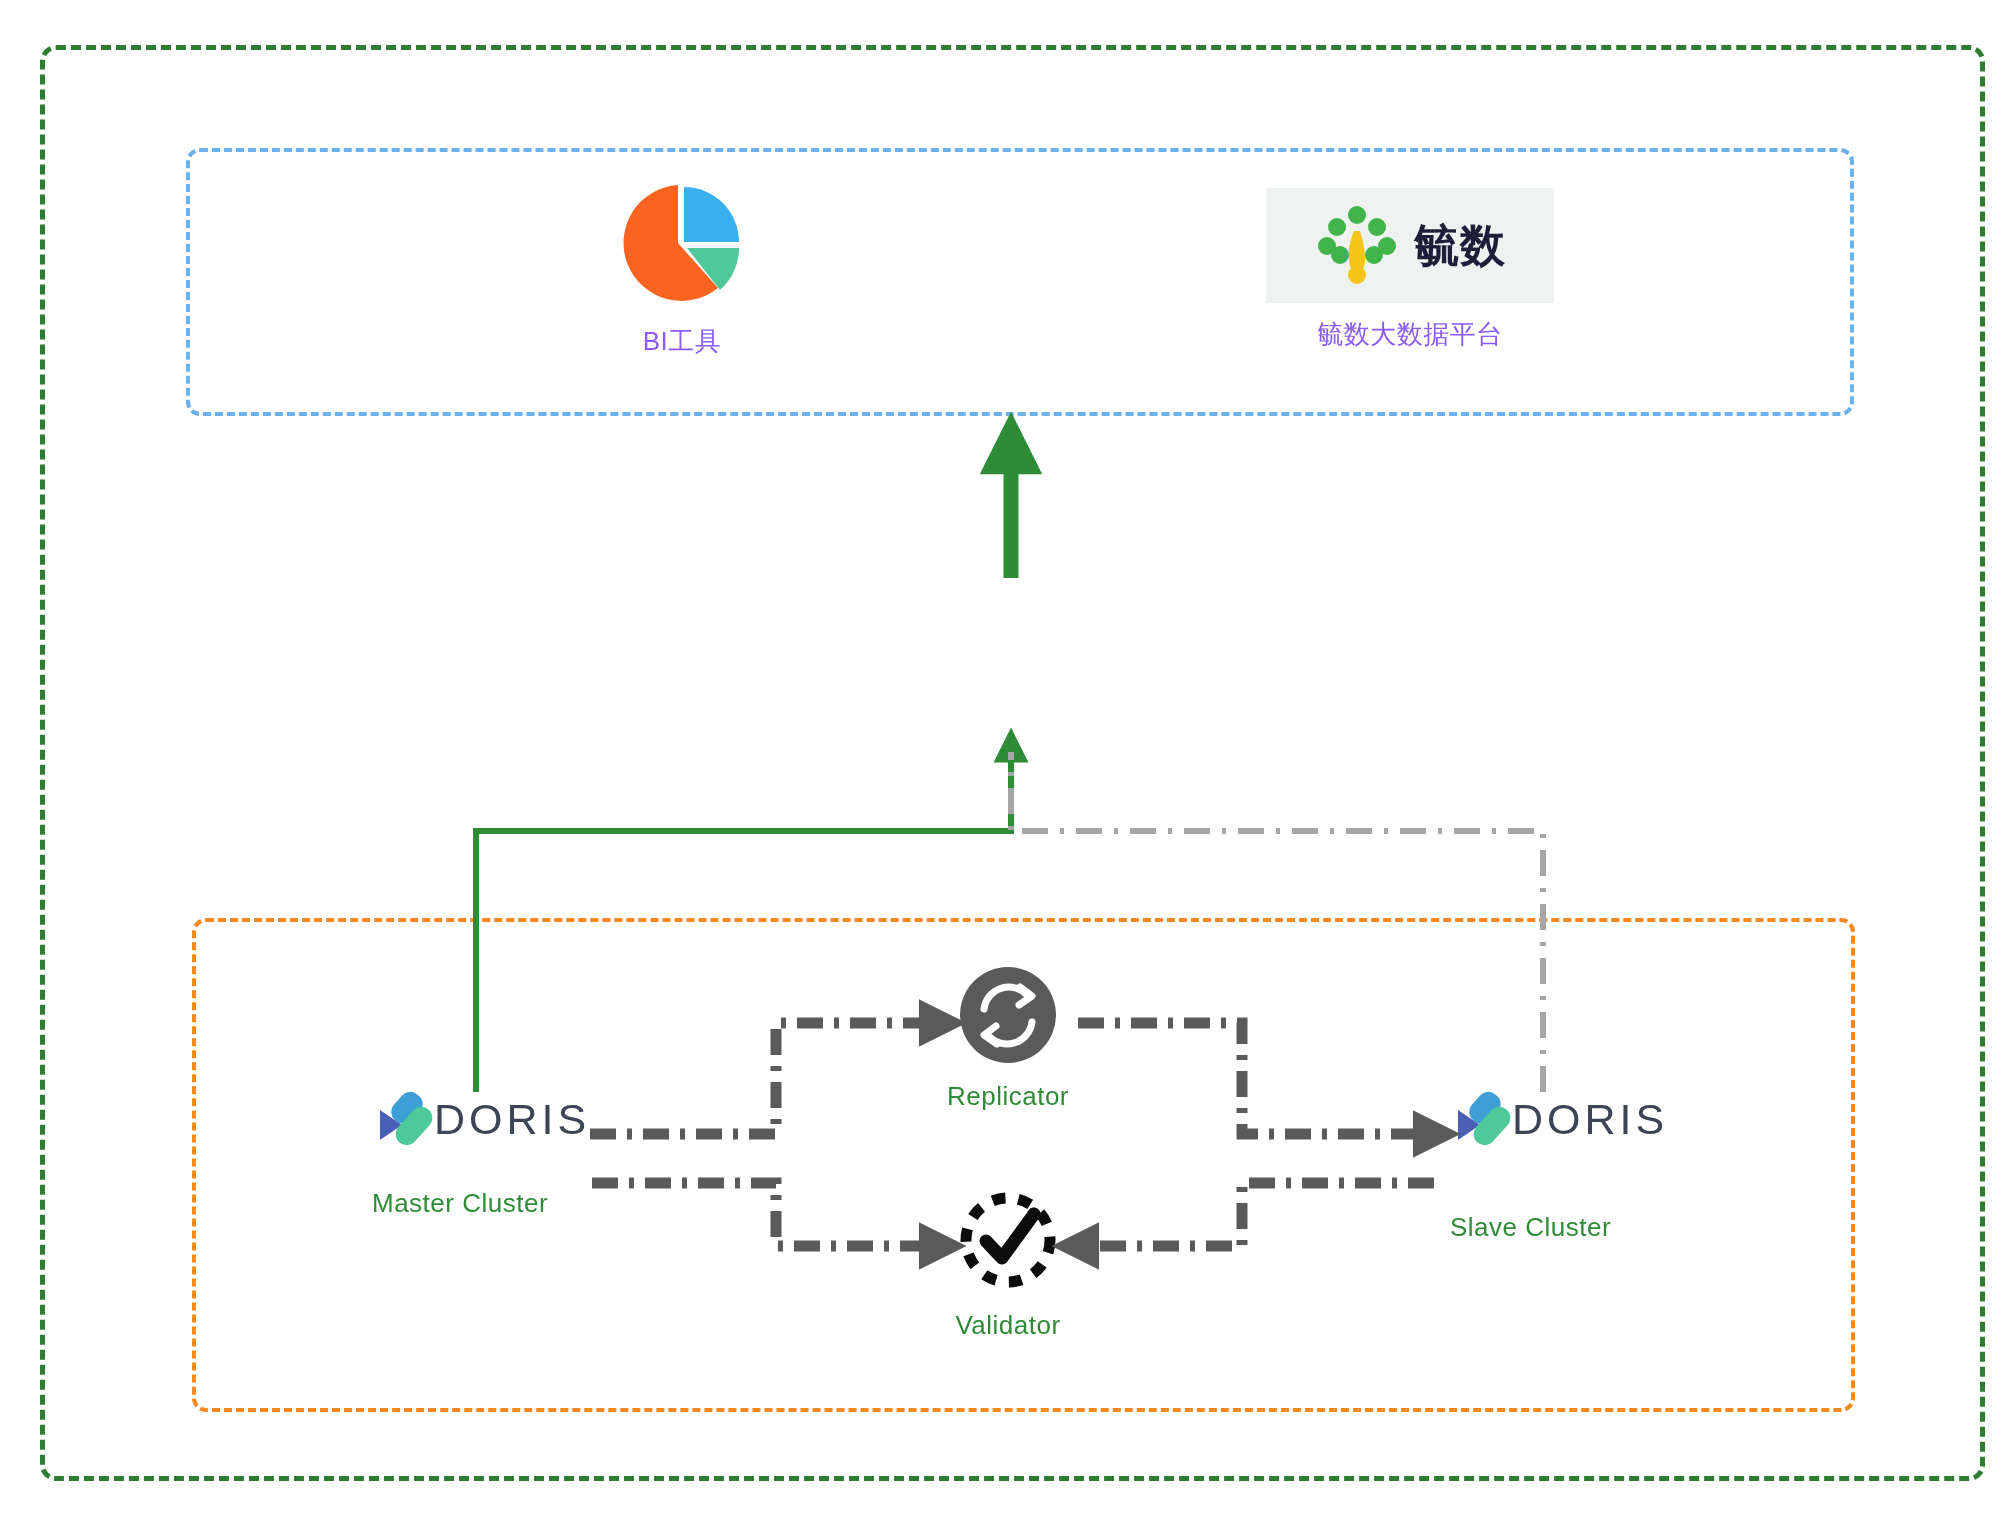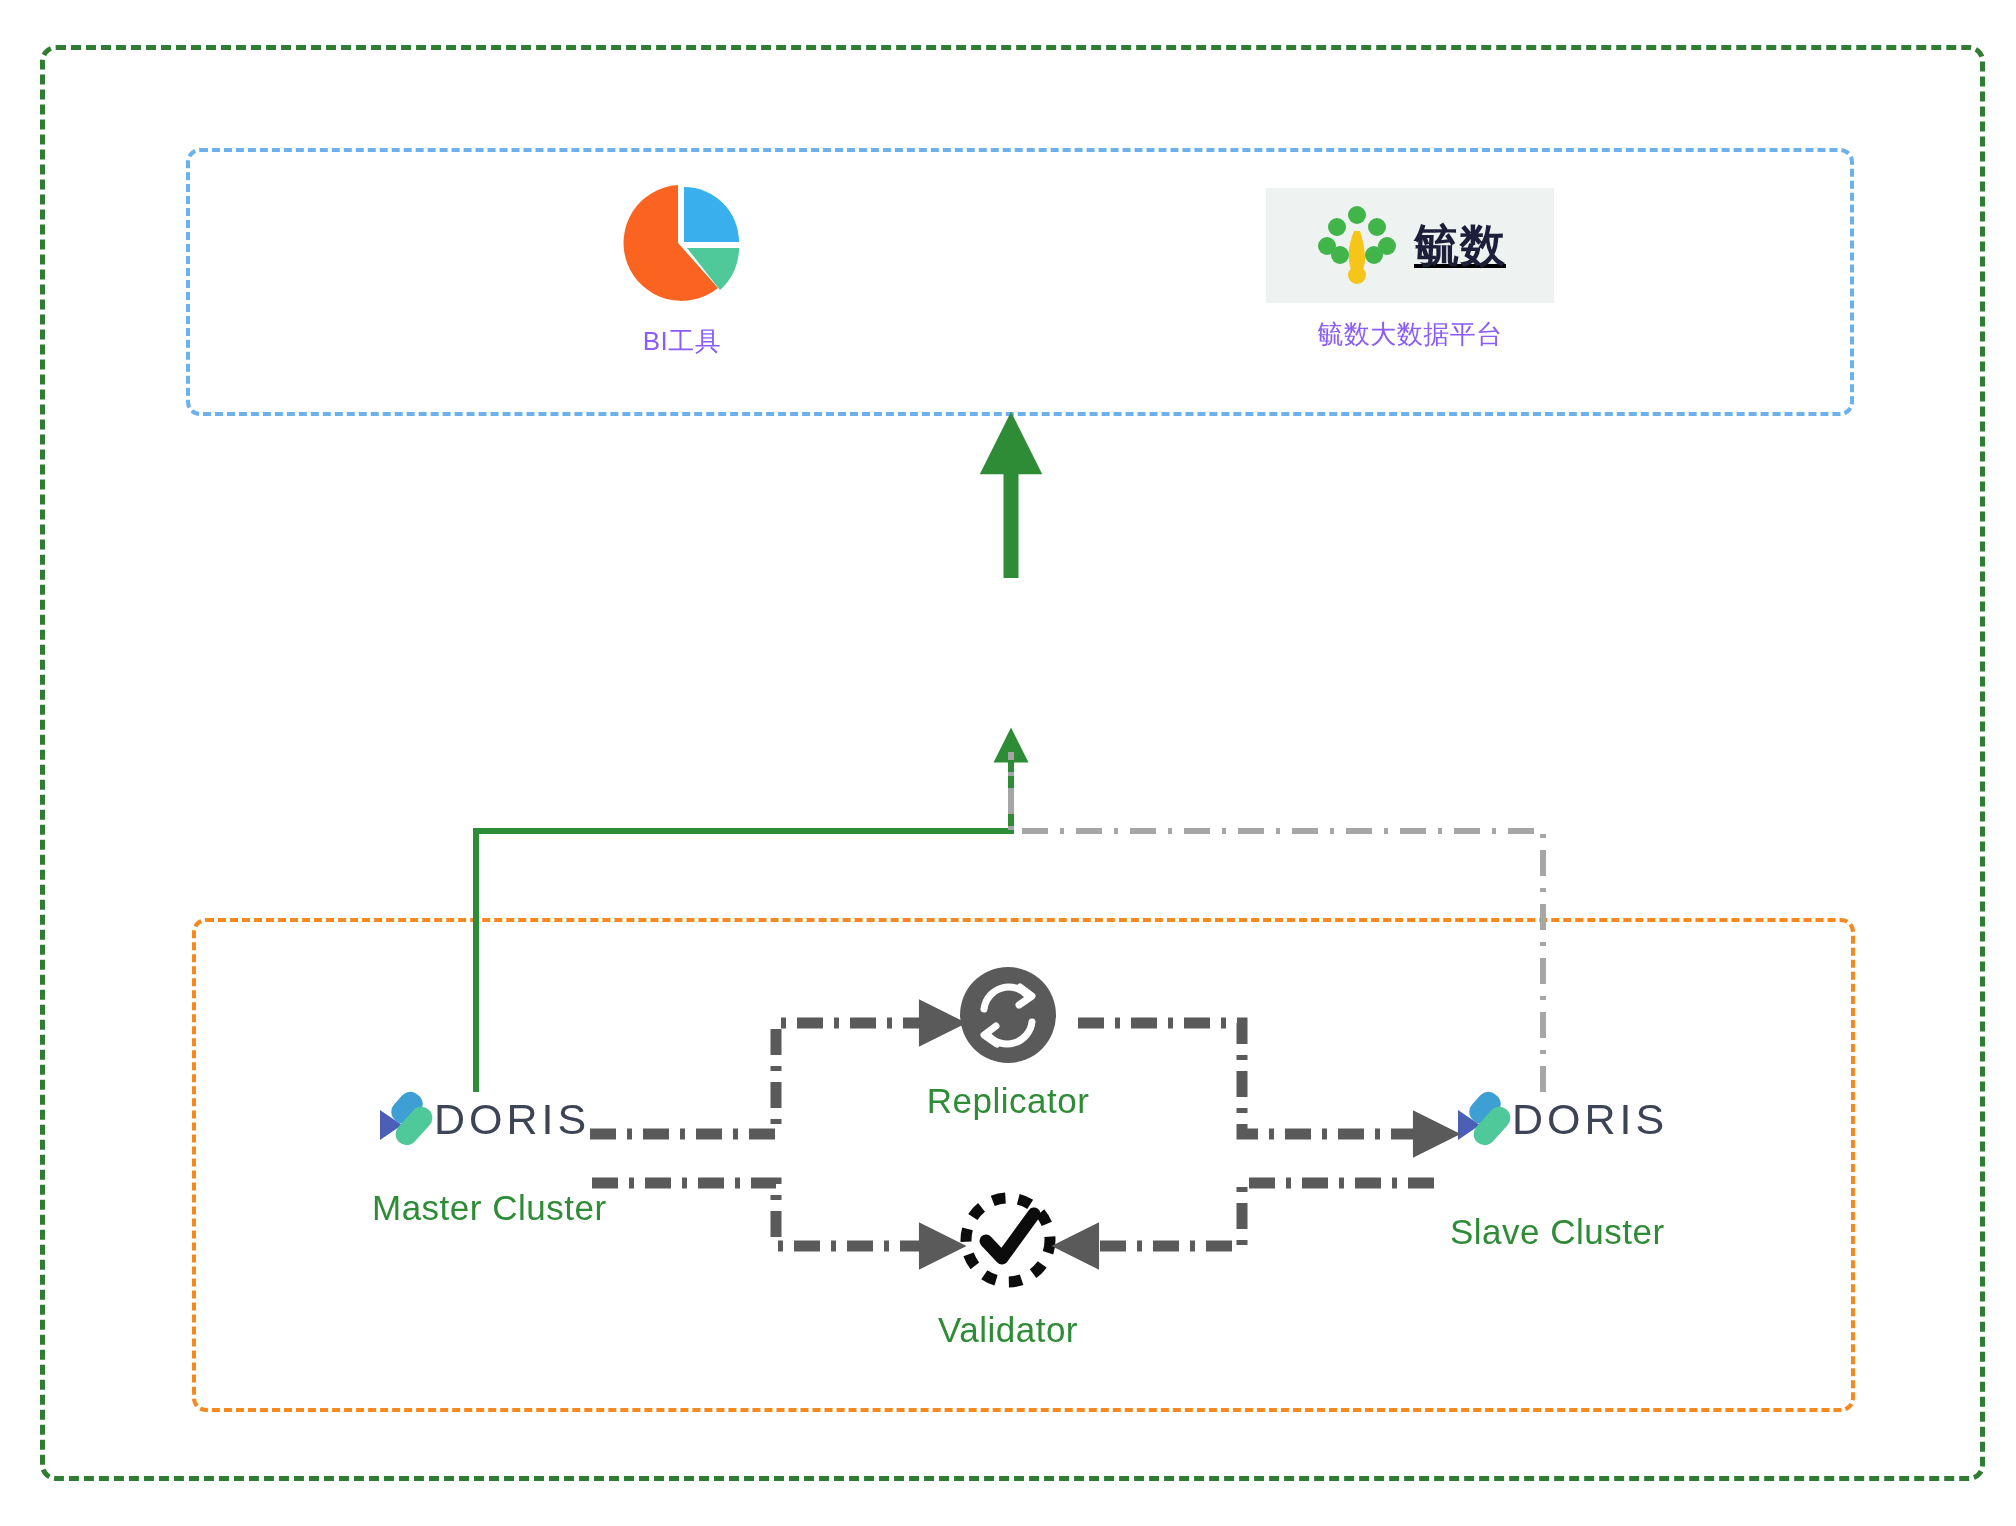--- a/index.html
+++ b/index.html
@@ -34,30 +34,30 @@
 
   
   .node{display:flex;flex-direction:column;align-items:center;}
   .node-label{
     margin-top:14px;
     font-size:26px;
     color:#8b5cf6;
     white-space:nowrap;
     letter-spacing:0.5px;
   }
-  .node-label.green{color:#2e8b36;font-size:35px;}
+  .node-label.green{color:#2e8b36;font-size:26px;}
 
   
   .pie-wrap{width:130px;height:130px;position:relative;}
   .pie-wrap svg{display:block;}
 
   
   .yushu-card{
     width:288px;height:115px;background:#eef3f1;
-    display:flex;align-items:center;justify-content:center;gap:14px;text-decoration:underline;
+    display:flex;align-items:center;justify-content:center;gap:14px;
   }
   .yushu-card svg{display:block;}
 
   
   .dns-icon{width:135px;height:135px;}
 
   
   .doris-row{display:flex;align-items:center;}
   .doris-word{
     font-size:43px;letter-spacing:4px;color:#3d4455;

